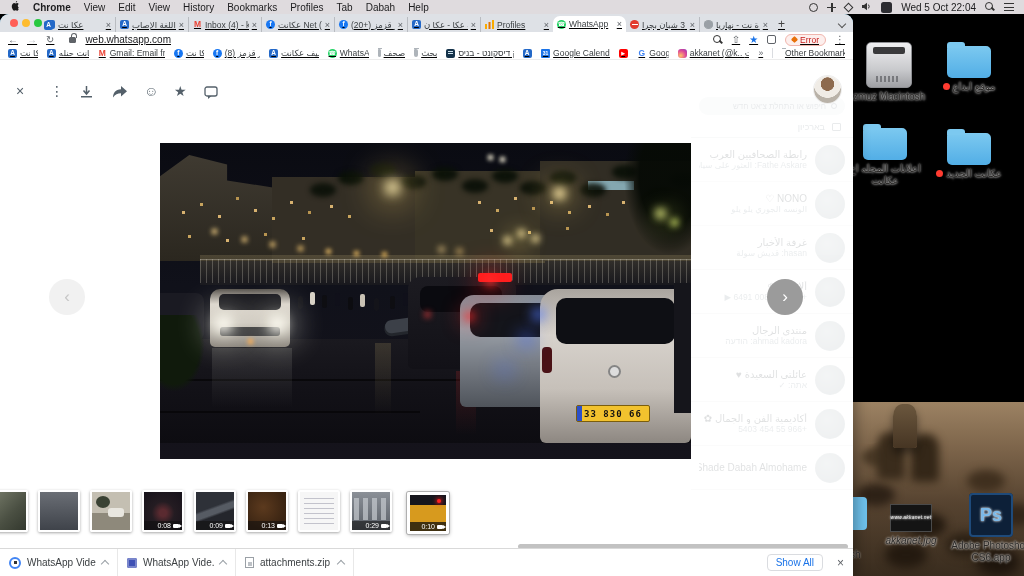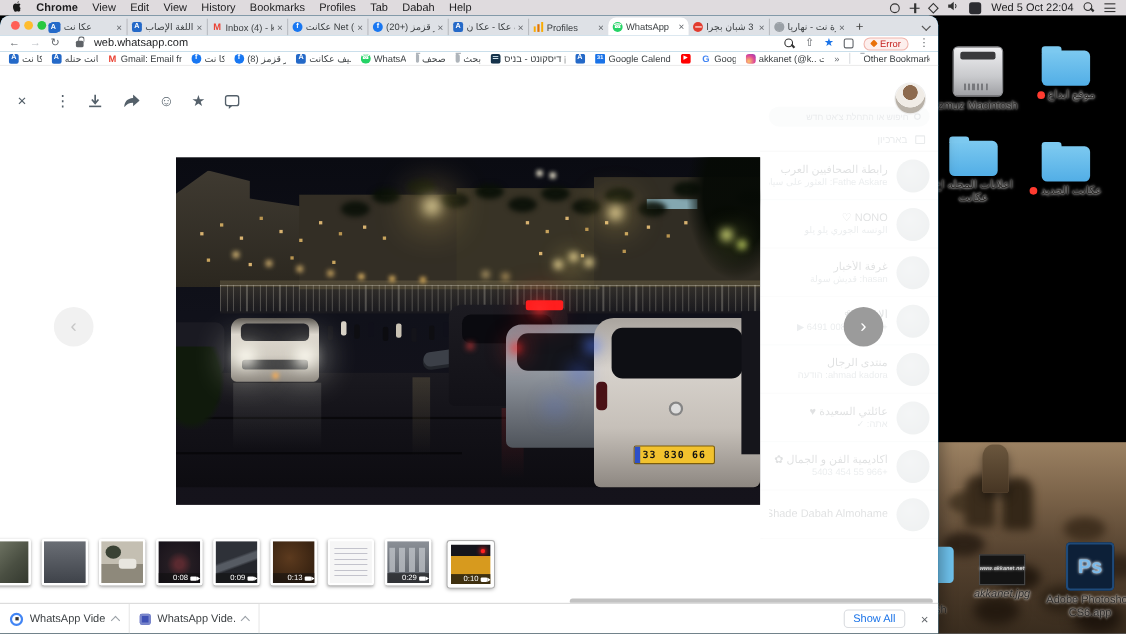--- a/index.html
+++ b/index.html
@@ -35,21 +35,21 @@
   .mi-diamond { width:7px; height:7px; border:1.2px solid #333; transform:rotate(45deg); }
   .mi-badge { width:11px; height:11px; background:#2c2c31; border-radius:2.5px; }
   .mi-search { position:relative; width:10px; height:10px; }
   .mi-search::before { content:""; position:absolute; left:0; top:0; width:6px; height:6px; border:1.4px solid #333; border-radius:50%; }
   .mi-search::after { content:""; position:absolute; left:6px; top:6px; width:4px; height:1.5px; background:#333; transform:rotate(45deg); }
   .mi-list { width:10px; height:8px; border-top:1.5px solid #333; border-bottom:1.5px solid #333; position:relative; }
   .mi-list::before { content:""; position:absolute; left:0; top:2.6px; width:10px; height:1.5px; background:#333; }
 
   
   .browser { position:absolute; top:14px; left:0; width:853px; height:562px; z-index:10;
-    background:#0369a1; border-radius:9px 9px 0 0; overflow:hidden; box-shadow:3px 0 14px rgba(0,0,0,.35); }
+    background:#7dd3fc; border-radius:9px 9px 0 0; overflow:hidden; box-shadow:3px 0 14px rgba(0,0,0,.35);text-decoration:underline; }
 
   .tabstrip { position:relative; height:18px; background:#dee1e6; display:flex; align-items:flex-end; padding-left:42px; }
   .tl { position:absolute; top:5px; width:8px; height:8px; border-radius:50%; }
   .tl.r { left:10px; background:#ff5f57; } .tl.y { left:22px; background:#febc2e; } .tl.g { left:34px; background:#28c840; }
   .pinned { position:absolute; left:44px; bottom:2px; }
   .tab { width:73px; height:15px; display:flex; align-items:center; gap:3px; padding:0 4px;
     font-size:8.5px; color:#3c4043; border-left:1px solid #b9bcc1; overflow:hidden; }
   .tab:first-of-type { border-left:none; }
   .tab.active { background:#fff; border-radius:7px 7px 0 0; height:16px; border-left:none; }
   .tab.active + .tab { border-left:none; }
@@ -668,18 +668,23 @@
       <div class="dl">
           <span class="dlic1"></span>
           <span class="nm">WhatsApp Vide....mp4</span>
           <span class="chev"></span>
         </div>
       <div class="dl">
           <span class="dlic2"></span>
           <span class="nm">WhatsApp Vide....mp4</span>
           <span class="chev"></span>
         </div>
+      <div class="dl">
+          <span class="dlic3"></span>
+          <span class="nm">attachments.zip</span>
+          <span class="chev"></span>
+        </div>
       <span class="showall">Show All</span>
       <span class="dlclose">×</span>
     </div>
 
   </div>
 </div>
 
 </body></html>

